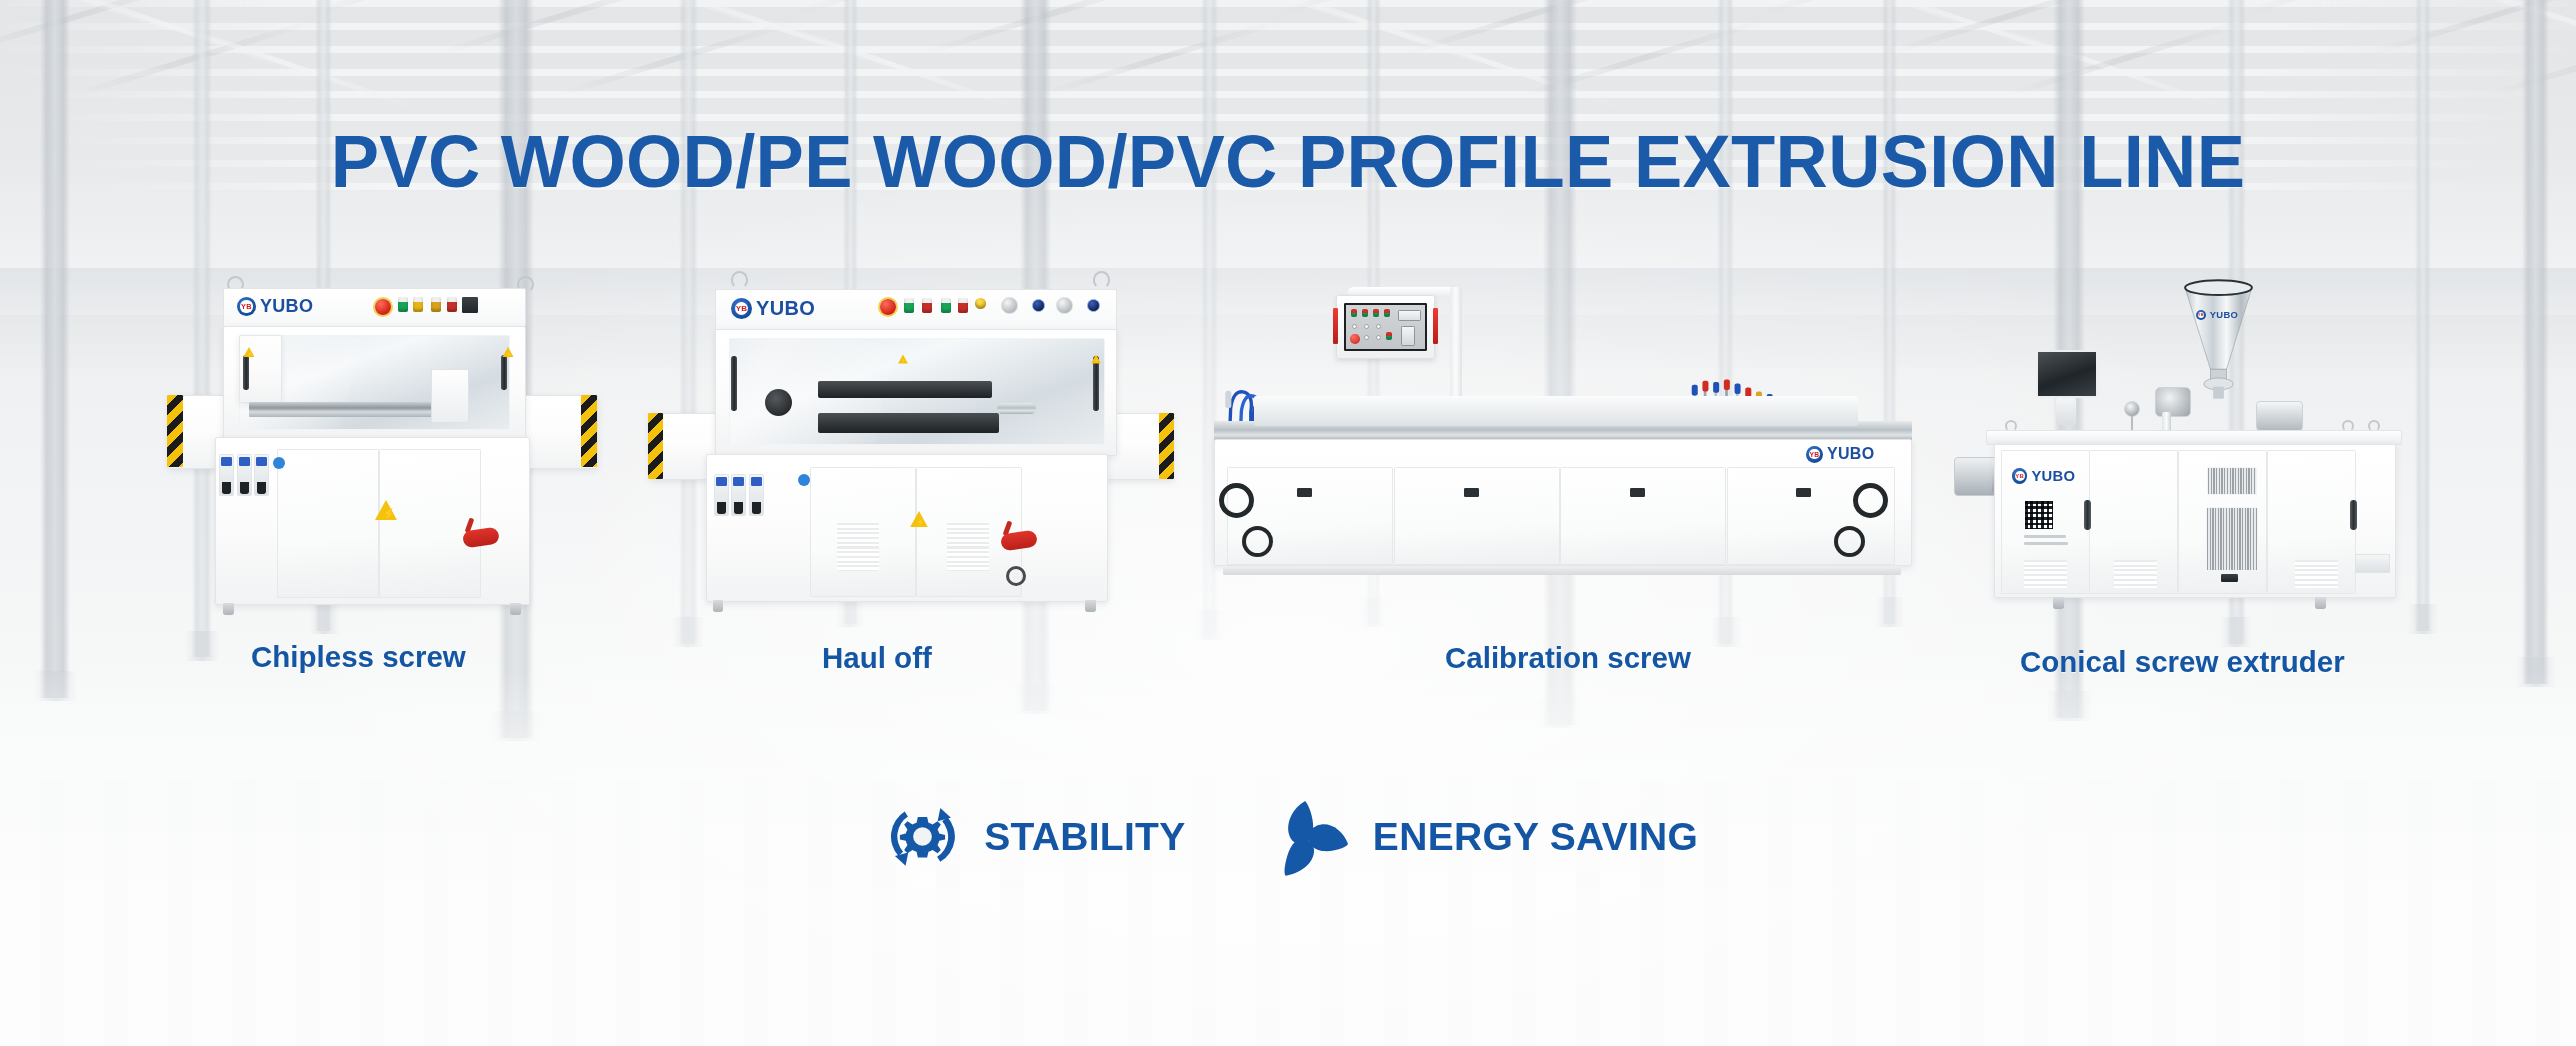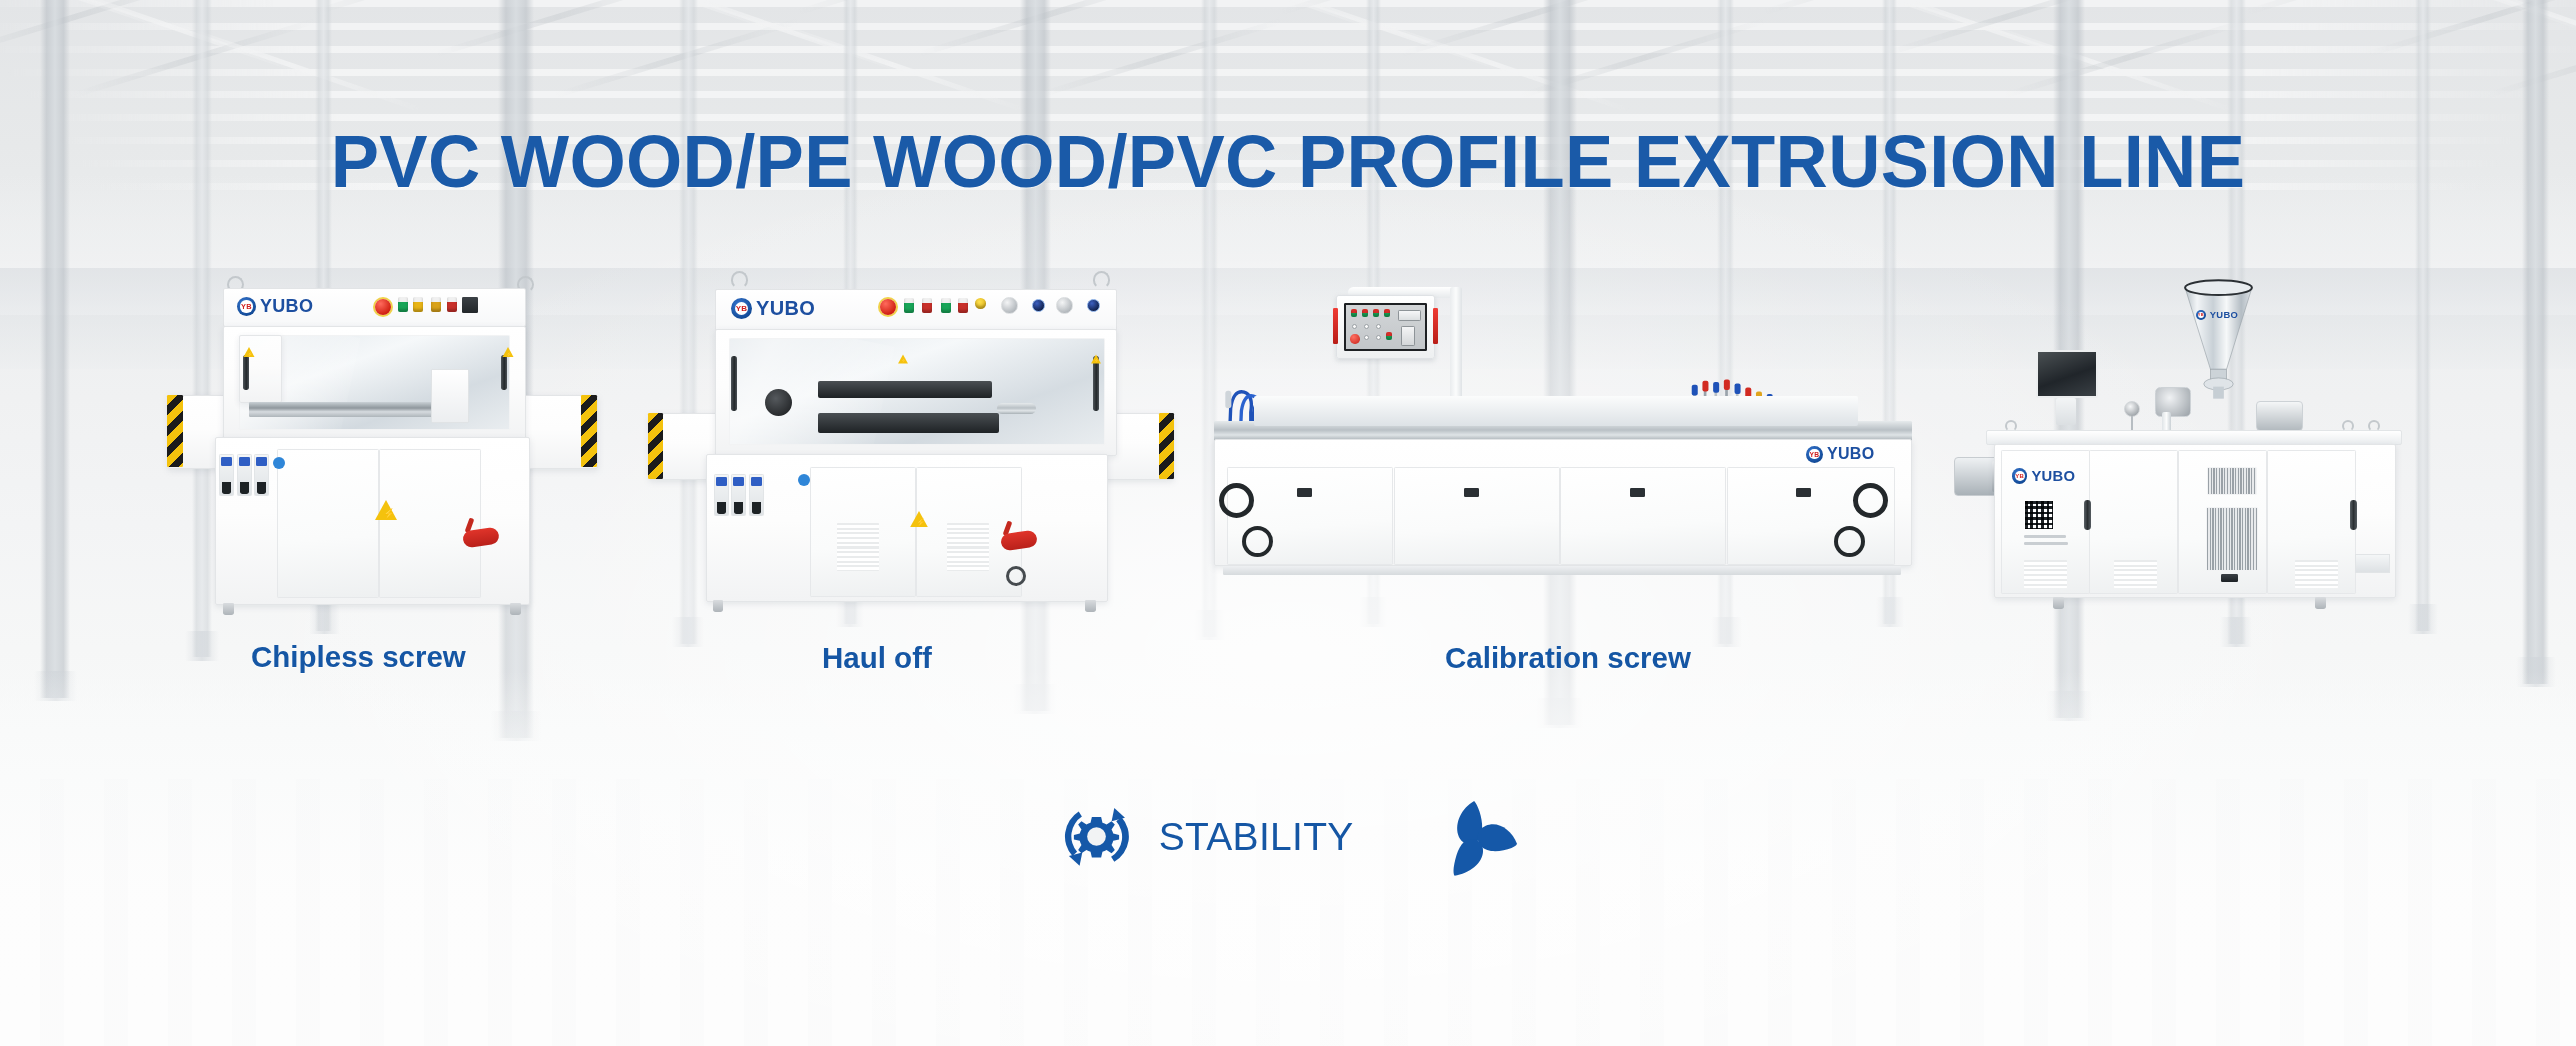--- a/index.html
+++ b/index.html
@@ -240,21 +240,21 @@
 
   
   .features{
     position:absolute; left:0; right:0; top:792px;
     display:flex; justify-content:center; align-items:center;
     gap:81px; z-index:20;
   }
   .feature{ display:flex; align-items:center; gap:17.4px; }
   .feature .ficon{ width:89px;height:89px; flex:0 0 89px; }
   .feature .ftext{
-    font-size:39px; font-weight:normal; color:#1556a4;
+    font-size:39px; font-weight:bold; color:#1556a4;
     letter-spacing:0.3px; white-space:nowrap;
     text-shadow:0 0.7px 0 rgba(255,255,255,.6);
   }
 </style>
 </head>
 <body>
 
 <div id="scene">
   <div class="bg-base"></div>
 
@@ -685,20 +685,21 @@
     <div class="louver" style="left:329px;top:292px;width:43px;height:28px;"></div>
 
     <div class="handle-v" style="left:118px;top:232px;height:29.5px;"></div>
     <div class="handle-v" style="left:384px;top:232px;height:29.5px;"></div>
 
     <div style="position:absolute;left:389px;top:286px;width:35px;height:19px;background:linear-gradient(180deg,#f4f6f7,#dde1e4);border:0.7px solid #e1e4e6;"></div>
 
     <div class="foot" style="left:87px;top:329px;"></div>
     <div class="foot" style="left:349px;top:329px;"></div>
 
+    <div class="label" style="left:54px;top:377px;">Conical screw extruder</div>
   </div>
 </div>
 
 <div class="features">
 
   <div class="feature">
     <span class="ficon">
       <svg viewBox="0 0 100 100" width="89" height="89">
         <g fill="#1558a8">
           <path d="M52 16 a36 36 0 0 1 28 15 l-7 5 a28 28 0 0 0 -21-11 z" opacity="0"></path>
@@ -718,15 +719,16 @@
   <div class="feature">
     <span class="ficon">
       <svg viewBox="0 0 100 100" width="89" height="89">
         <g fill="#1558a8">
           <path d="M44 10 C30 18 22 34 26 48 C29 58 39 62 47 56 C55 50 54 34 50 22 C48 16 46 12 44 10 Z"></path>
           <path d="M92 58 C86 42 70 32 57 38 C47 43 45 53 52 61 C59 69 75 67 86 63 C90 61 92 60 92 58 Z"></path>
           <path d="M22 94 C38 92 54 80 54 66 C54 56 45 50 36 54 C27 58 23 73 21 85 C20.5 90 21 93 22 94 Z"></path>
         </g>
       </svg>
     </span>
+    <span class="ftext">ENERGY SAVING</span>
   </div>
 </div>
 
 
 </body></html>

